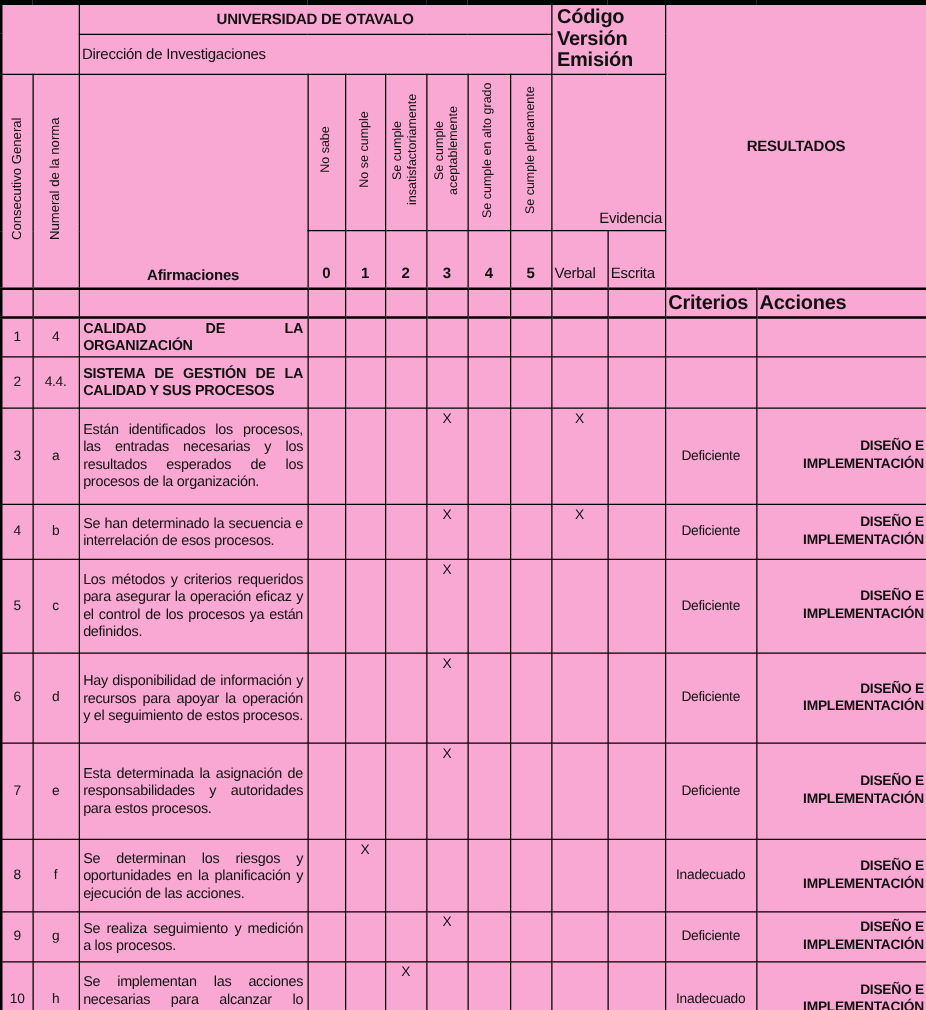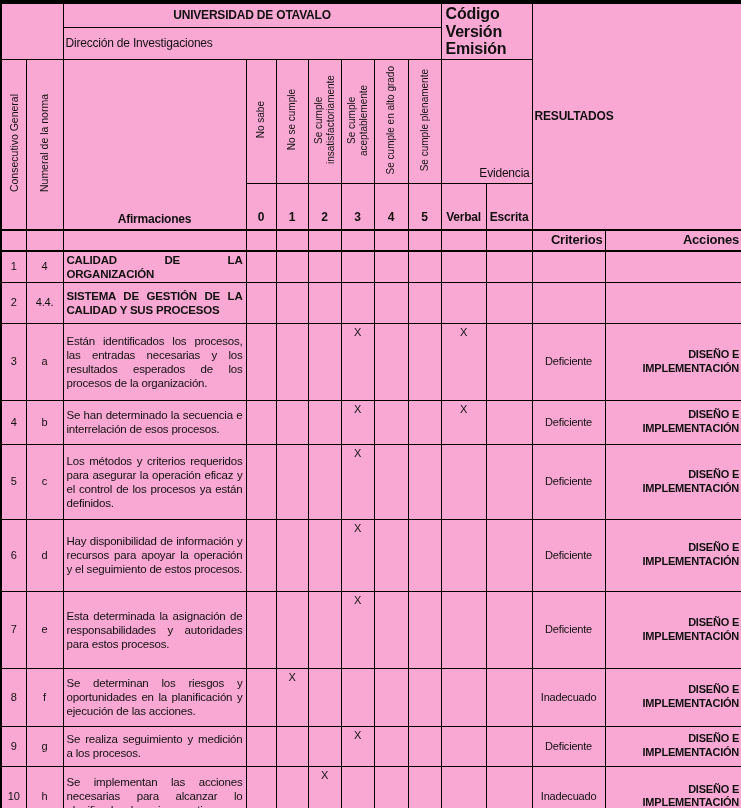--- a/index.html
+++ b/index.html
@@ -13,26 +13,26 @@
   }
   td {
     border: 1px solid #000; padding: 1px 2px;
     font-size: 11px; line-height: 1.22; letter-spacing: -0.2px;
     overflow: hidden; vertical-align: middle;
   }
   
   td.uni   { text-align: center; font-weight: bold; font-size: 12px; }
   td.dir   { text-align: left; font-size: 12px; }
   td.code  { font-weight: bold; font-size: 16px; vertical-align: middle; padding-left: 4px; line-height: 1.1; }
-  td.res   { text-align: left; font-weight: bold; font-size: 12px; }
+  td.res   { text-align: center; font-weight: bold; font-size: 12px; }
   td.evi   { text-align: right; vertical-align: bottom; font-size: 12px; padding-bottom: 3px; }
   td.afirh { text-align: center; vertical-align: bottom; font-weight: bold; font-size: 12px; padding-bottom: 2px; }
   td.num05 { text-align: center; vertical-align: bottom; font-weight: bold; font-size: 12px; padding-bottom: 4px; }
-  td.vehd  { text-align: center; vertical-align: bottom; font-weight: bold; font-size: 12px; padding-bottom: 4px; }
-  td.crih  { text-align: right; font-weight: bold; font-size: 13px; }
+  td.vehd  { text-align: left; vertical-align: bottom; font-weight: normal; font-size: 12px; padding-bottom: 4px; }
+  td.crih  { text-align: left; font-weight: bold; font-size: 16px; }
   td.rotc  { text-align: center; vertical-align: middle; padding: 2px 0; }
   .rot {
     display: inline-block; writing-mode: vertical-rl; transform: rotate(180deg);
     font-size: 10px; line-height: 1.15; letter-spacing: 0; white-space: normal;
   }
   .rot.tall { font-size: 10.5px; max-height: 160px; }
   .rot.rate { max-height: 116px; }
   
   tr.crirow td { border-top: 2px solid #000; border-bottom: 2px solid #000; }
   

